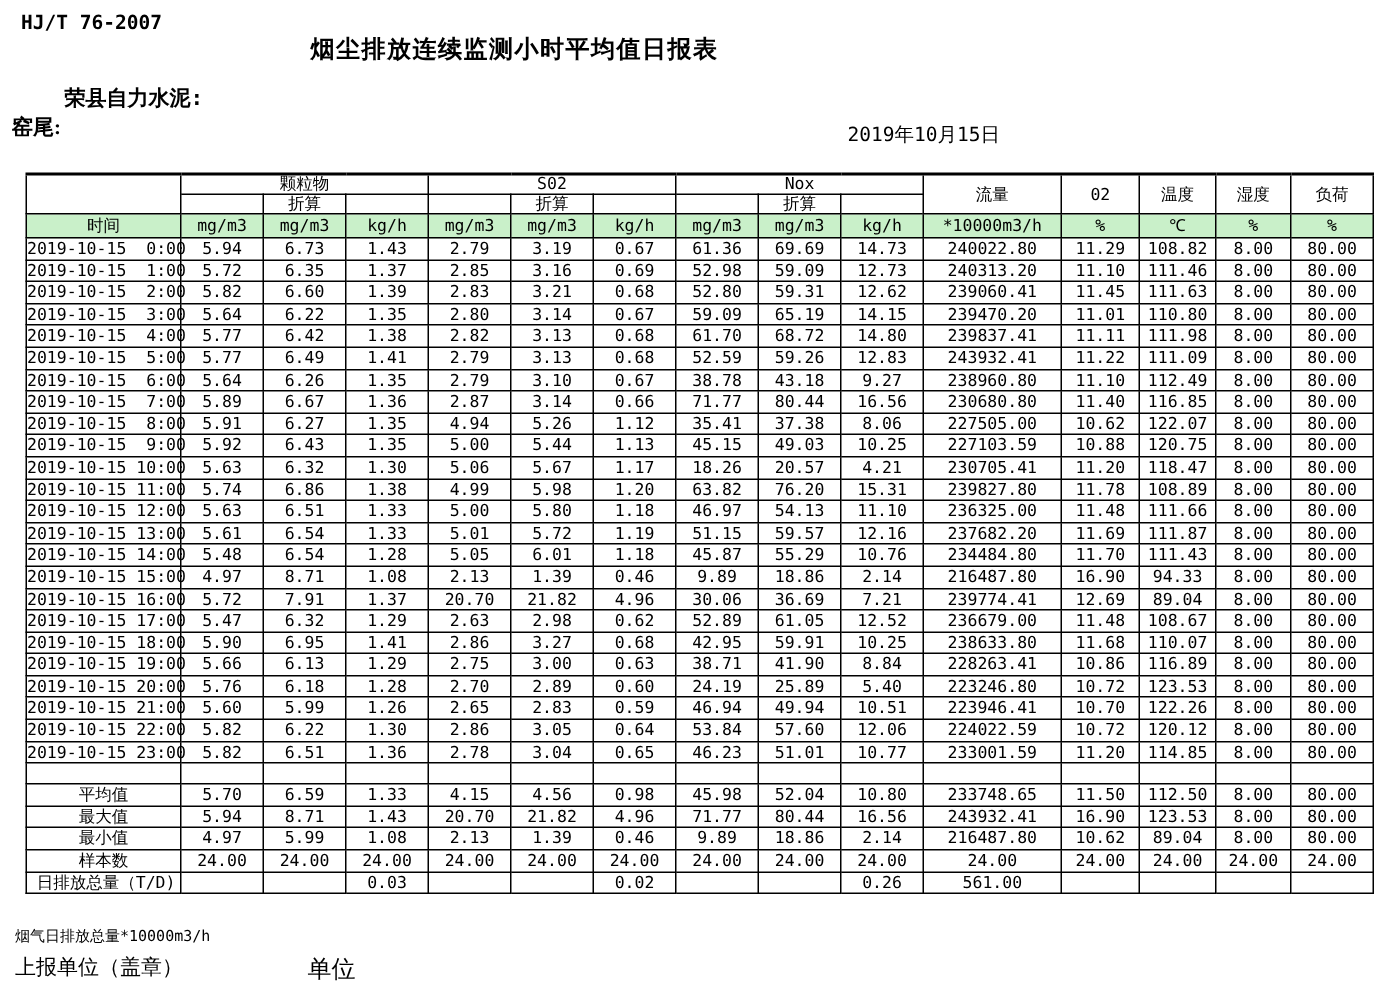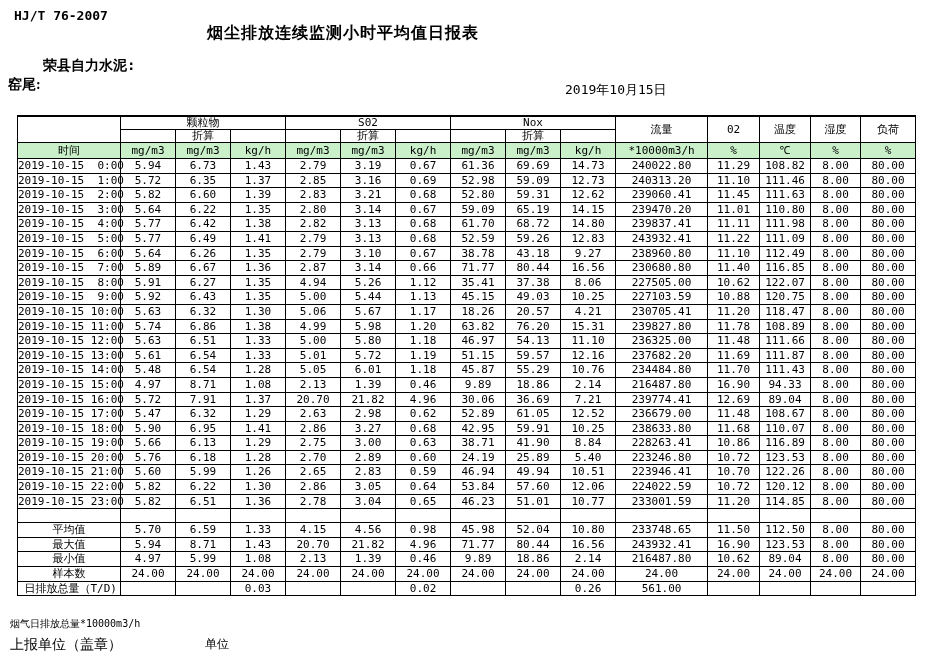--- a/index.html
+++ b/index.html
@@ -35,21 +35,21 @@
   .r-data td, .r-sum td { height:13.6px; line-height:13.6px; }
   .r-spacer td { height:13px; }
   .c-label { text-align:right; padding-right:4px; white-space:nowrap;
              font-size:12px; font-family:"DejaVu Sans","Liberation Sans",sans-serif;margin-left:37px; }
   .c-label-long { position:relative; }
   .c-label-long span { position:absolute; right:3px; bottom:0; white-space:nowrap; }
 
   .f1 { position:absolute; left:10px;  top:617px; font-size:10px; }
   .f2 { position:absolute; left:10px;  top:636px; font-size:14px;
         font-family:"DejaVu Sans","Liberation Sans",sans-serif; }
-  .f3 { position:absolute; left:205px; top:636px; font-size:12px;
+  .f3 { position:absolute; left:205px; top:636px; font-size:16px;
         font-family:"DejaVu Sans","Liberation Sans",sans-serif; }
 </style>
 </head>
 <body>
 
 <div class="std">HJ/T  76-2007</div>
 <div class="title">烟尘排放连续监测小时平均值日报表</div>
 <div class="company">荣县自力水泥:</div>
 <div class="kiln">窑尾:</div>
 <div class="date">2019年10月15日</div>

